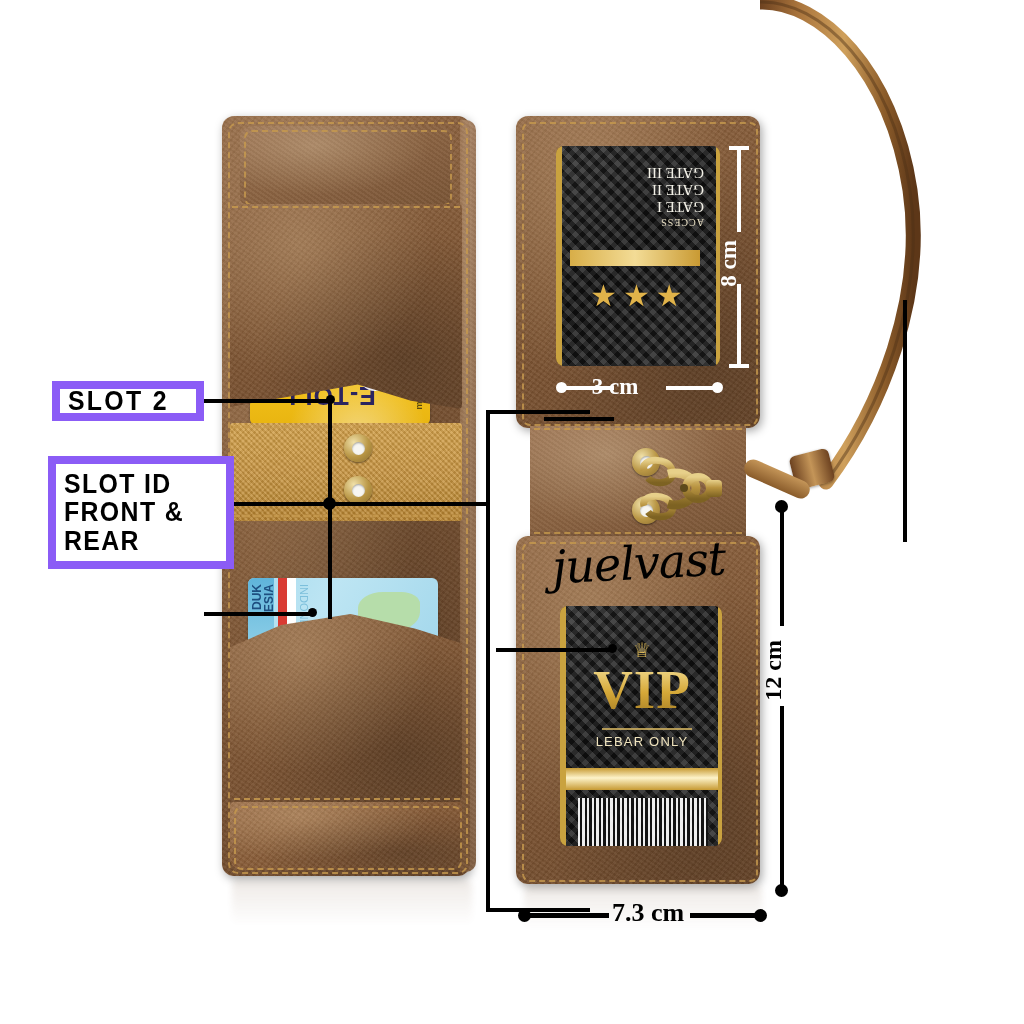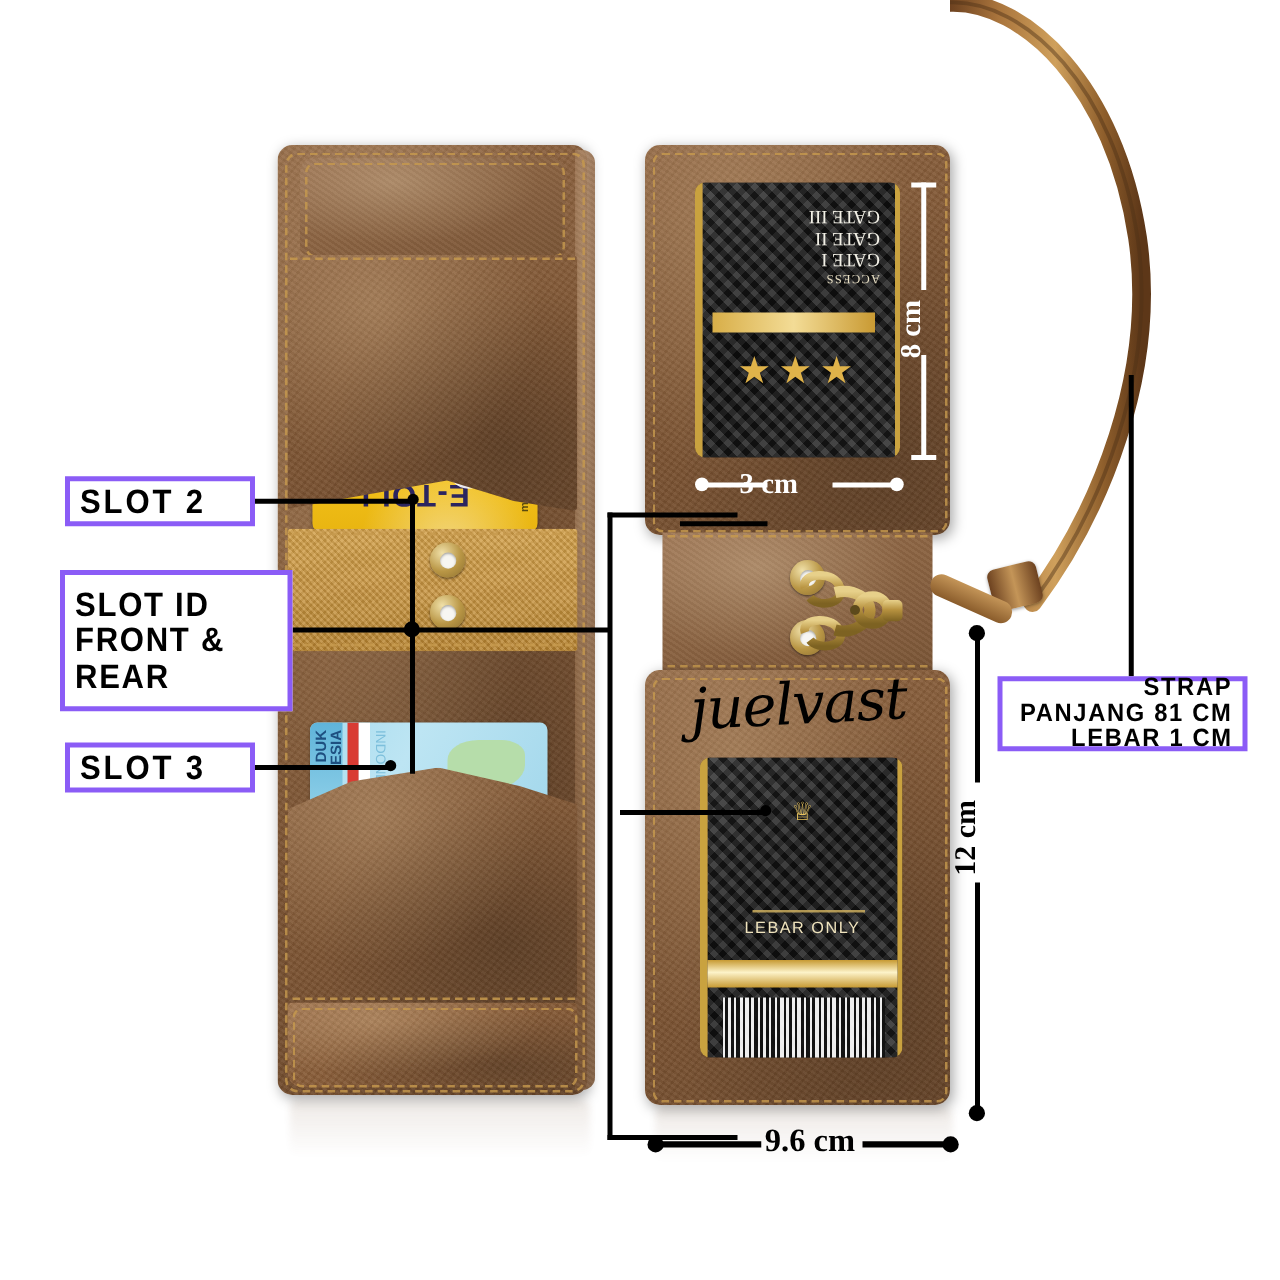--- a/index.html
+++ b/index.html
@@ -8,21 +8,21 @@
   #stage{position:relative;width:1024px;height:1024px;background:#ffffff;}
 
   
   .new-badge{position:absolute;left:2px;top:6px;width:128px;height:88px;
     border-radius:50%;background:#a8a8a8;display:flex;align-items:center;
     justify-content:center;}
   .new-badge span{color:#fff;font-weight:bold;font-size:35px;letter-spacing:1px;
     font-family:"Liberation Sans",sans-serif;}
 
   
-  .calloutbox{position:absolute;background:#fff;border:4px solid #8b5cf6;
+  .calloutbox{position:absolute;background:#fff;border:8px solid #8b5cf6;
     box-sizing:border-box;display:flex;flex-direction:column;justify-content:center;
     padding:4px 8px;}
   .calloutbox .ln{font-family:"Liberation Sans",sans-serif;font-weight:bold;
     color:#000;white-space:pre;line-height:1.04;
     transform:scaleX(0.92);transform-origin:left center;}
   .cb-slot2{left:52px;top:381px;width:152px;height:40px;}
   .cb-slot2 .ln{font-size:27px;letter-spacing:2.5px;}
   .cb-slotid{left:48px;top:456px;width:186px;height:113px;}
   .cb-slotid .ln{font-size:27px;letter-spacing:1.5px;}
   .cb-slot3{left:52px;top:594px;width:152px;height:40px;}
@@ -237,20 +237,25 @@
     <div class="stitchbox" style="left:6px;top:426px;width:232px;height:336px;"></div>
 
     <div class="brandsig" style="left:36px;top:420px;">juelvast</div>
 
     <div style="position:absolute;left:44px;top:490px;width:162px;height:240px;
          border-radius:8px;overflow:hidden;box-shadow:inset 0 0 8px rgba(0,0,0,.6);">
       <div class="carbon" style="position:absolute;inset:0;
            border-left:6px solid #c9a23f;border-right:4px solid #c9a23f;">
         <div style="position:absolute;left:0;right:0;top:34px;text-align:center;font-size:20px;
              color:#e8c35c;line-height:1;">♕</div>
+        <div style="position:absolute;left:0;right:0;top:52px;text-align:center;
+             font-family:'Liberation Serif',serif;font-size:55px;font-weight:bold;
+             background:linear-gradient(180deg,#fbeaa8,#d5a838 55%,#9c7520);
+             -webkit-background-clip:text;background-clip:text;color:transparent;
+             letter-spacing:1px;">VIP</div>
         <div style="position:absolute;left:36px;right:26px;top:122px;height:2px;
              background:#cdae5e;opacity:.85;"></div>
         <div style="position:absolute;left:0;right:0;top:128px;text-align:center;
              font-family:'Liberation Sans',sans-serif;font-size:13px;letter-spacing:1.2px;
              color:#efe3bd;">LEBAR ONLY</div>
 
         <div style="position:absolute;left:0;right:0;top:162px;height:22px;
              background:linear-gradient(180deg,#c79a33,#fdf3c9 45%,#c79a33);"></div>
 
         <div style="position:absolute;left:12px;right:10px;top:192px;height:54px;
@@ -310,35 +315,27 @@
   <div class="dot" style="left:775px;top:500px;"></div>
   <div class="bline" style="left:780px;top:706px;width:4px;height:184px;"></div>
   <div class="dot" style="left:775px;top:884px;"></div>
   <div class="dimtxt dimb" style="left:760px;top:640px;font-size:24px;
        writing-mode:vertical-rl;transform:rotate(180deg);">12 cm</div>
 
   <div class="bline" style="left:525px;top:913px;width:84px;height:5px;"></div>
   <div class="dot" style="left:518px;top:909px;"></div>
   <div class="bline" style="left:690px;top:913px;width:70px;height:5px;"></div>
   <div class="dot" style="left:754px;top:909px;"></div>
-  <div class="dimtxt dimb" style="left:648px;top:898px;font-size:26px;transform:translateX(-50%);">9.6 cm</div>
+  <div class="dimtxt dimb" style="left:648px;top:898px;font-size:26px;transform:translateX(-50%);">7.3 cm</div>
 
   <div class="calloutbox cb-slot2">
     <div class="ln">SLOT 2</div>
   </div>
 
   <div class="calloutbox cb-slotid">
     <div class="ln">SLOT ID</div>
     <div class="ln">FRONT &amp;</div>
     <div class="ln">REAR</div>
   </div>
 
-  <div class="calloutbox cb-slot3">
-    <div class="ln">SLOT 3</div>
-  </div>
-
-  <div class="calloutbox cb-strap">
-    <div class="ln">STRAP</div>
-    <div class="ln">PANJANG 81 CM</div>
-    <div class="ln">LEBAR 1 CM</div>
-  </div>
+
 
 </div>
 
 </body></html>

